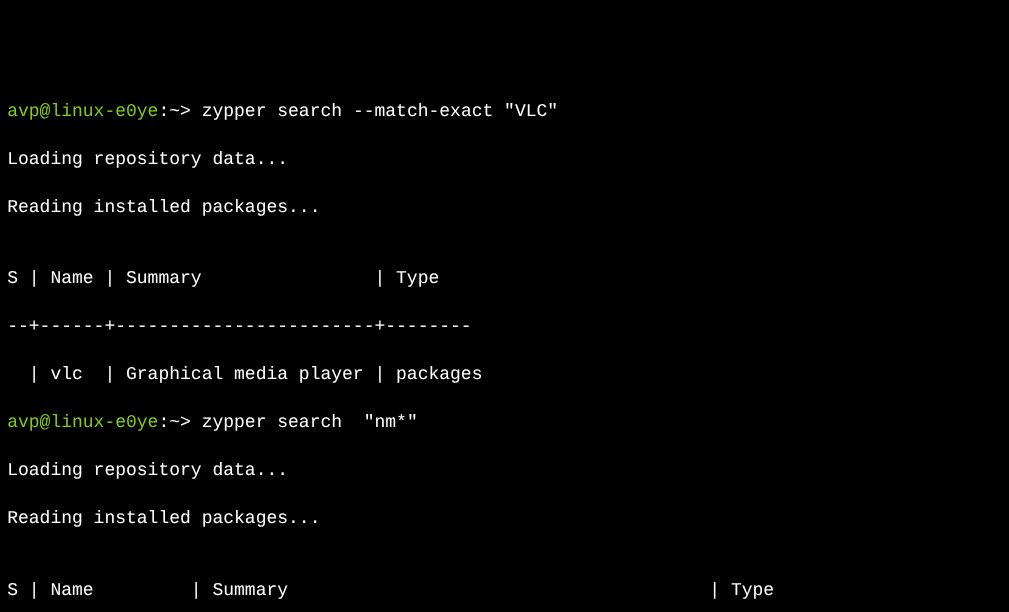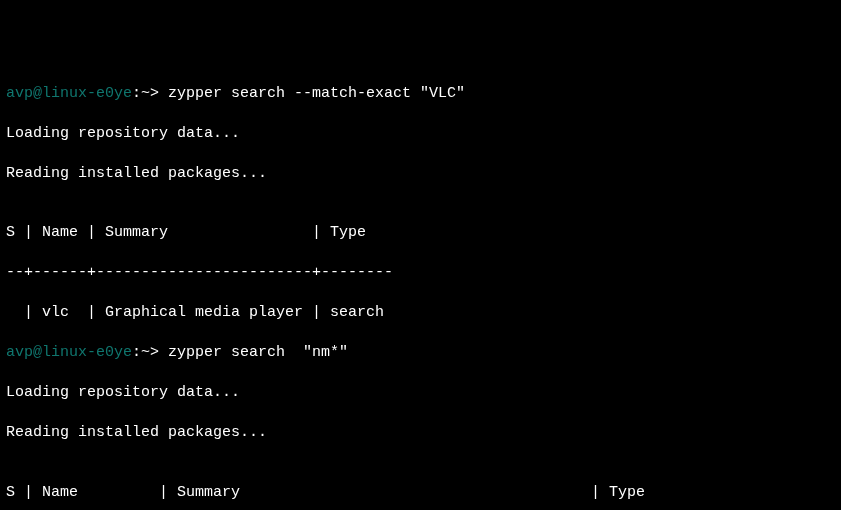--- a/index.html
+++ b/index.html
@@ -13,41 +13,41 @@
       font-family: 'Consolas', 'Monaco', 'Courier New', monospace;
       font-size: 15px;
       line-height: 1.33;
       padding: 4px 6px;
       width: 841px;
       height: 510px;
       overflow: hidden;
       white-space: pre;
     }
     .prompt-user {
-      color: #0f766e;
+      color: #84cc16;
     }
     .prompt-sep {
       color: #fff;
     }
     .line {
       display: block;
     }
   </style>
 </head>
 <body>
 
 
 
 <span class="line"><span class="prompt-user">avp@linux-e0ye</span><span class="prompt-sep">:~&gt;</span><span> zypper search --match-exact "VLC"</span></span>
 <span class="line">Loading repository data...</span>
 <span class="line">Reading installed packages...</span>
 <span class="line"></span>
 <span class="line">S | Name | Summary                | Type</span>
 <span class="line">--+------+------------------------+--------</span>
-<span class="line">  | vlc  | Graphical media player | search</span>
+<span class="line">  | vlc  | Graphical media player | packages</span>
 <span class="line"><span class="prompt-user">avp@linux-e0ye</span><span class="prompt-sep">:~&gt;</span><span> zypper search  "nm*"</span></span>
 <span class="line">Loading repository data...</span>
 <span class="line">Reading installed packages...</span>
 <span class="line"></span>
 <span class="line">S | Name         | Summary                                       | Type</span>
 
 
 
 
 

